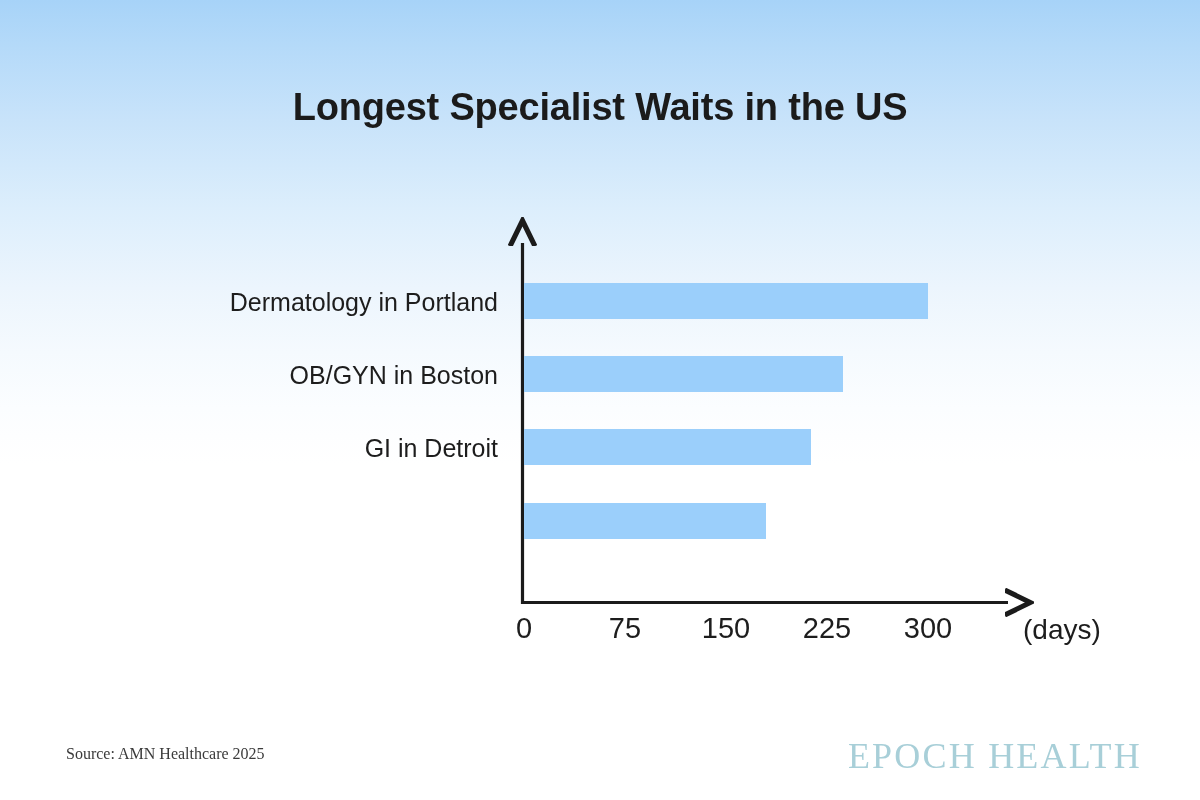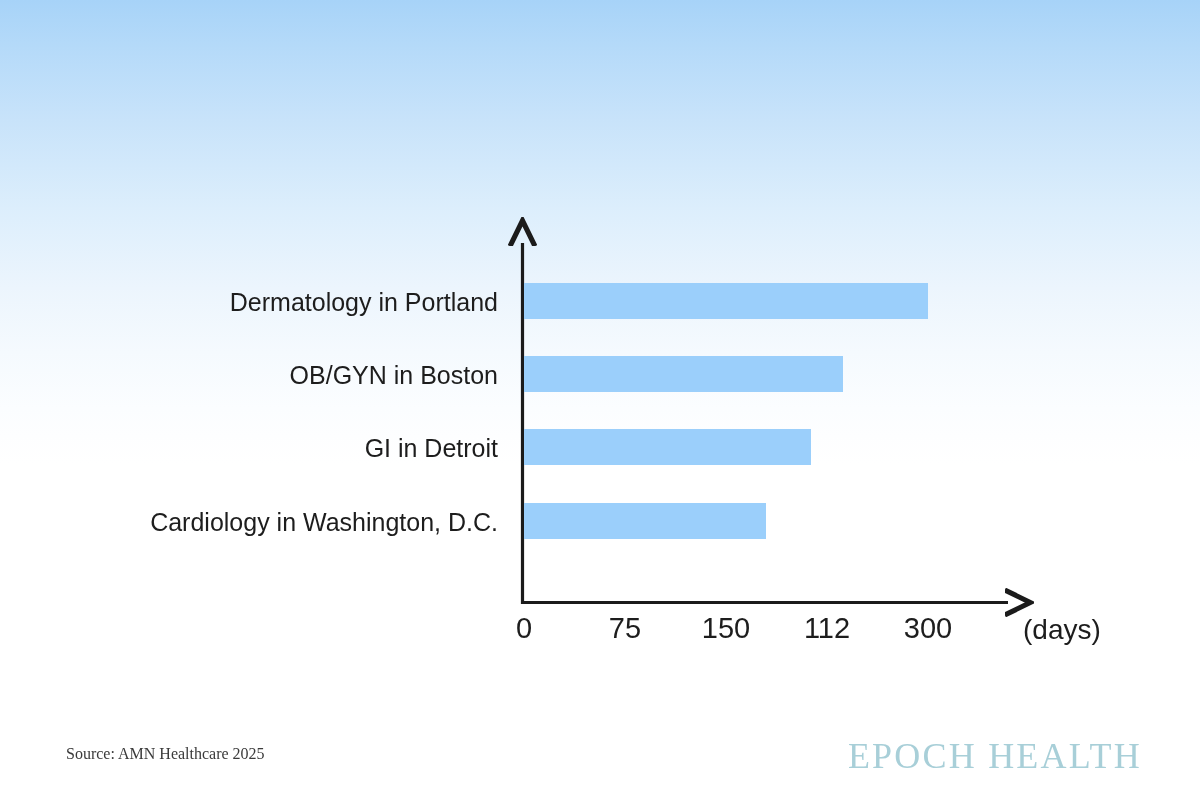--- a/index.html
+++ b/index.html
@@ -113,49 +113,49 @@
     letter-spacing: 2.2px;
     color: #a8cfd8;
     white-space: nowrap;
   }
 </style>
 </head>
 <body>
 
 <div id="canvas">
 
+  <div id="chart-title">Longest Specialist Waits in the US</div>
 
   <div id="plot">
 
     <svg width="1200" height="800" style="position:absolute;left:0;top:0;">
       <defs>
         <marker id="arrow" markerWidth="9" markerHeight="9" refX="1" refY="4.5" orient="auto" markerUnits="strokeWidth">
           <path d="M0,0.6 L8,4.5 L0,8.4" fill="none" stroke="#1b1b1b" stroke-width="1.6" stroke-linecap="butt"></path>
         </marker>
       </defs>
 
       <line x1="522.5" y1="604" x2="522.5" y2="243" stroke="#1b1b1b" stroke-width="3.2" marker-end="url(#arrow)"></line>
 
       <line x1="521" y1="602.5" x2="1008" y2="602.5" stroke="#1b1b1b" stroke-width="3.2" marker-end="url(#arrow)"></line>
     </svg>
 
     <div class="cat-label" style="top:290px;">Dermatology in Portland</div>
     <div class="cat-label" style="top:363px;">OB/GYN in Boston</div>
     <div class="cat-label" style="top:436px;margin-left:45px;">GI in Detroit</div>
-    <div class="cat-label" style="top:510px;">Cardiology in Washington, D.C.</div>
 
     <div class="bar" style="top: 283px; width: 404px; background: rgb(155, 207, 251);"></div>
     <div class="bar" style="top: 356px; width: 319.16px; background: rgb(155, 207, 251);"></div>
     <div class="bar" style="top: 429px; width: 286.84px; background: rgb(155, 207, 251);"></div>
     <div class="bar" style="top: 503px; width: 242.4px; background: rgb(155, 207, 251);"></div>
 
     <div class="tick-label" style="left: 524px;">0</div>
     <div class="tick-label" style="left: 625px;">75</div>
     <div class="tick-label" style="left: 726px;">150</div>
-    <div class="tick-label" style="left: 827px;">112</div>
+    <div class="tick-label" style="left: 827px;">225</div>
     <div class="tick-label" style="left: 928px;">300</div>
 
     <div id="unit-label">(days)</div>
   </div>
 
   <div id="source-note">Source: AMN Healthcare 2025</div>
 
   <div id="brand-logo" style="color: rgb(168, 207, 216);">EPOCH HEALTH</div>
 
 </div>

